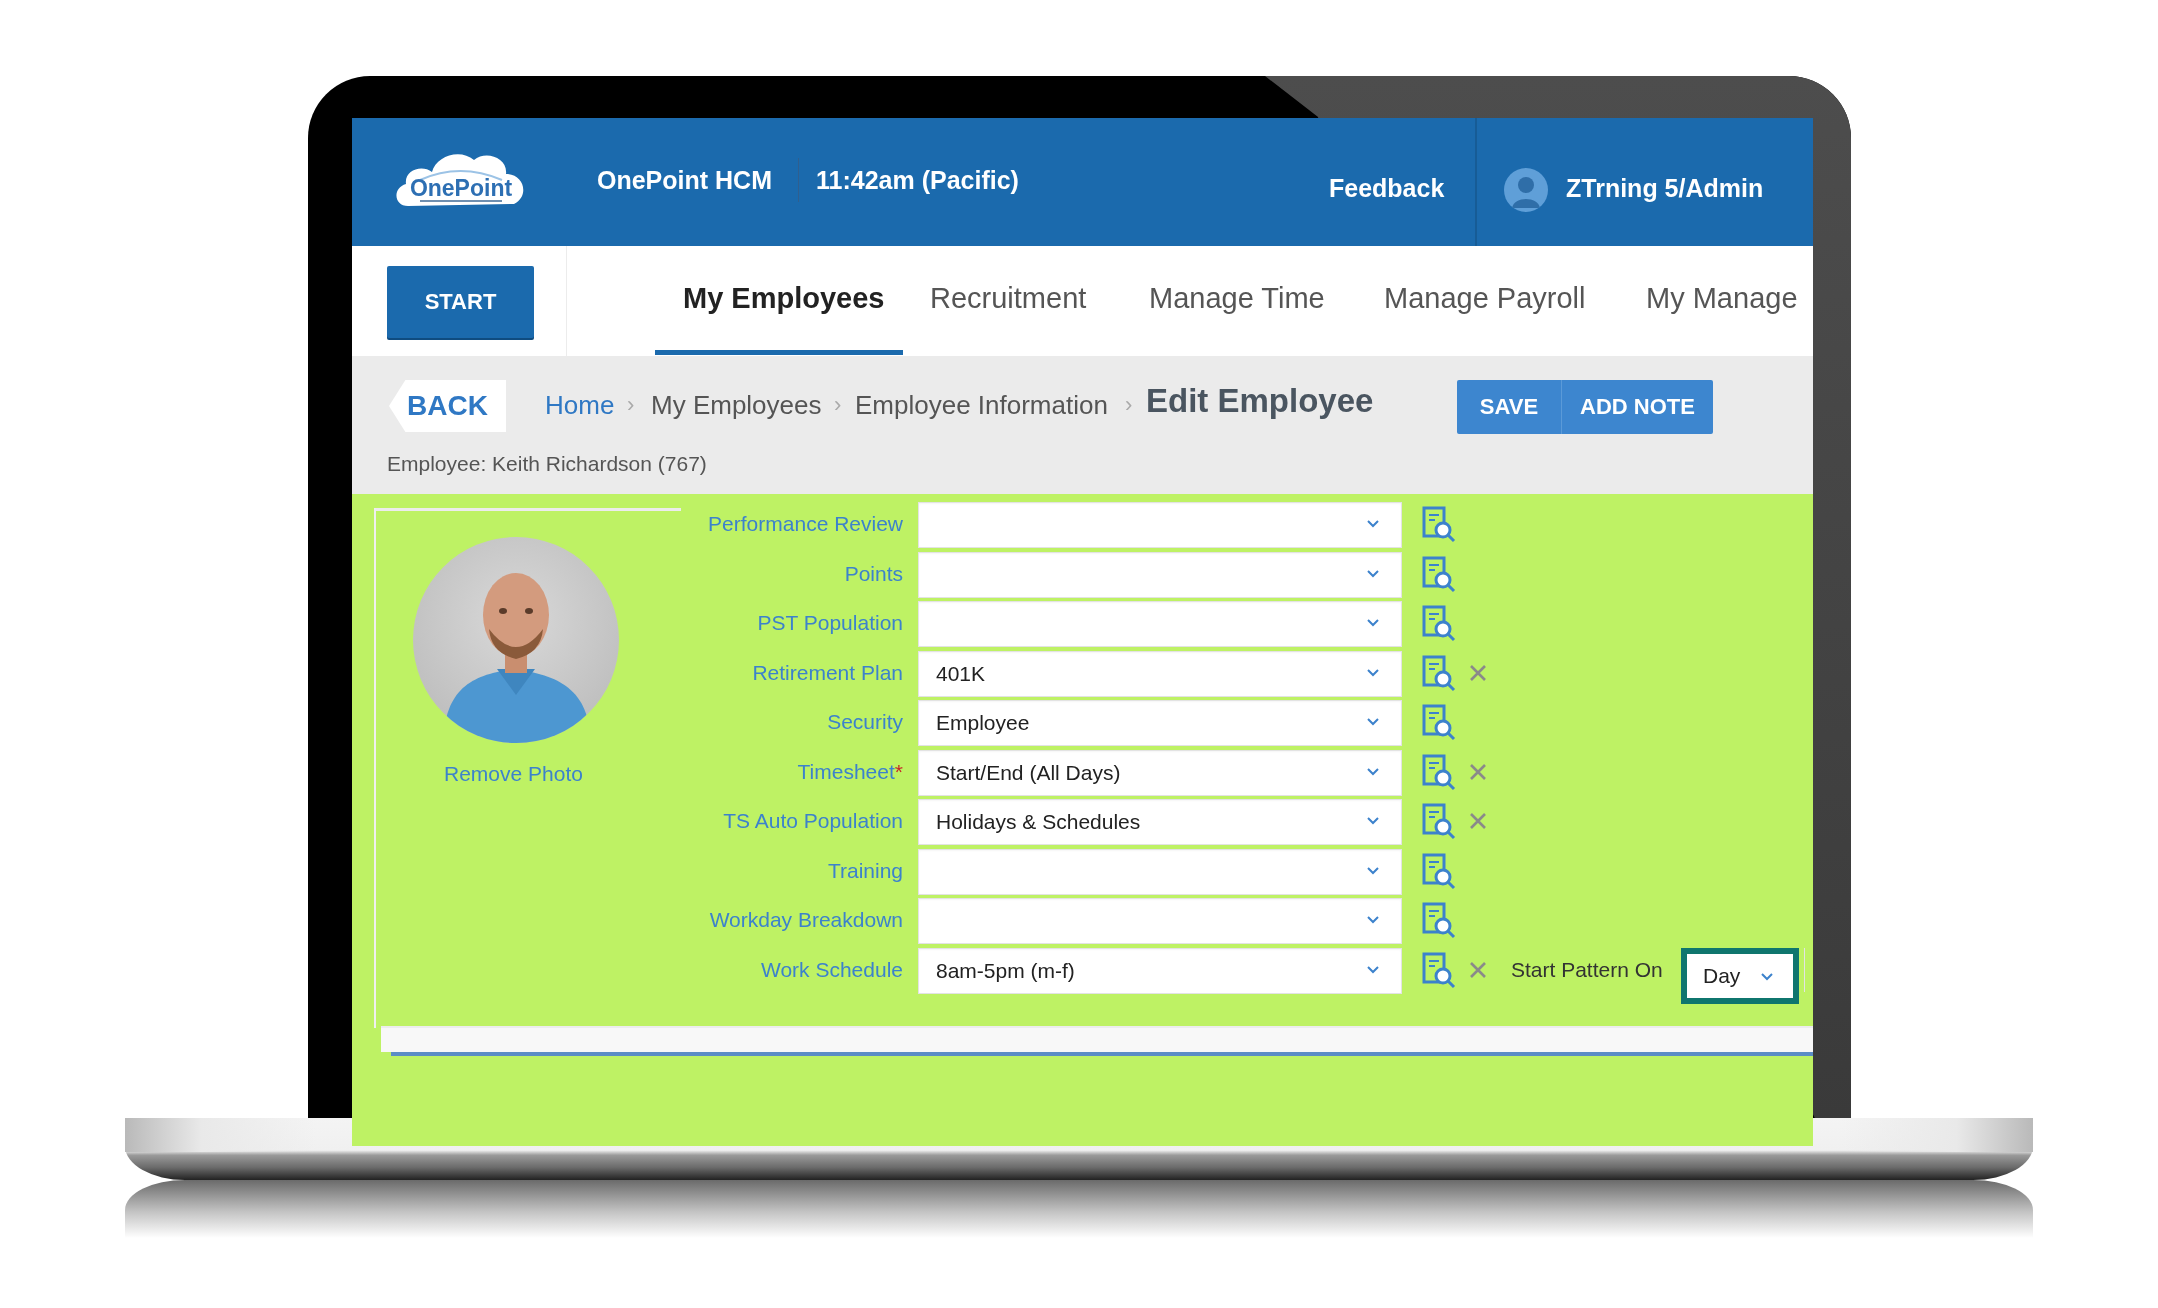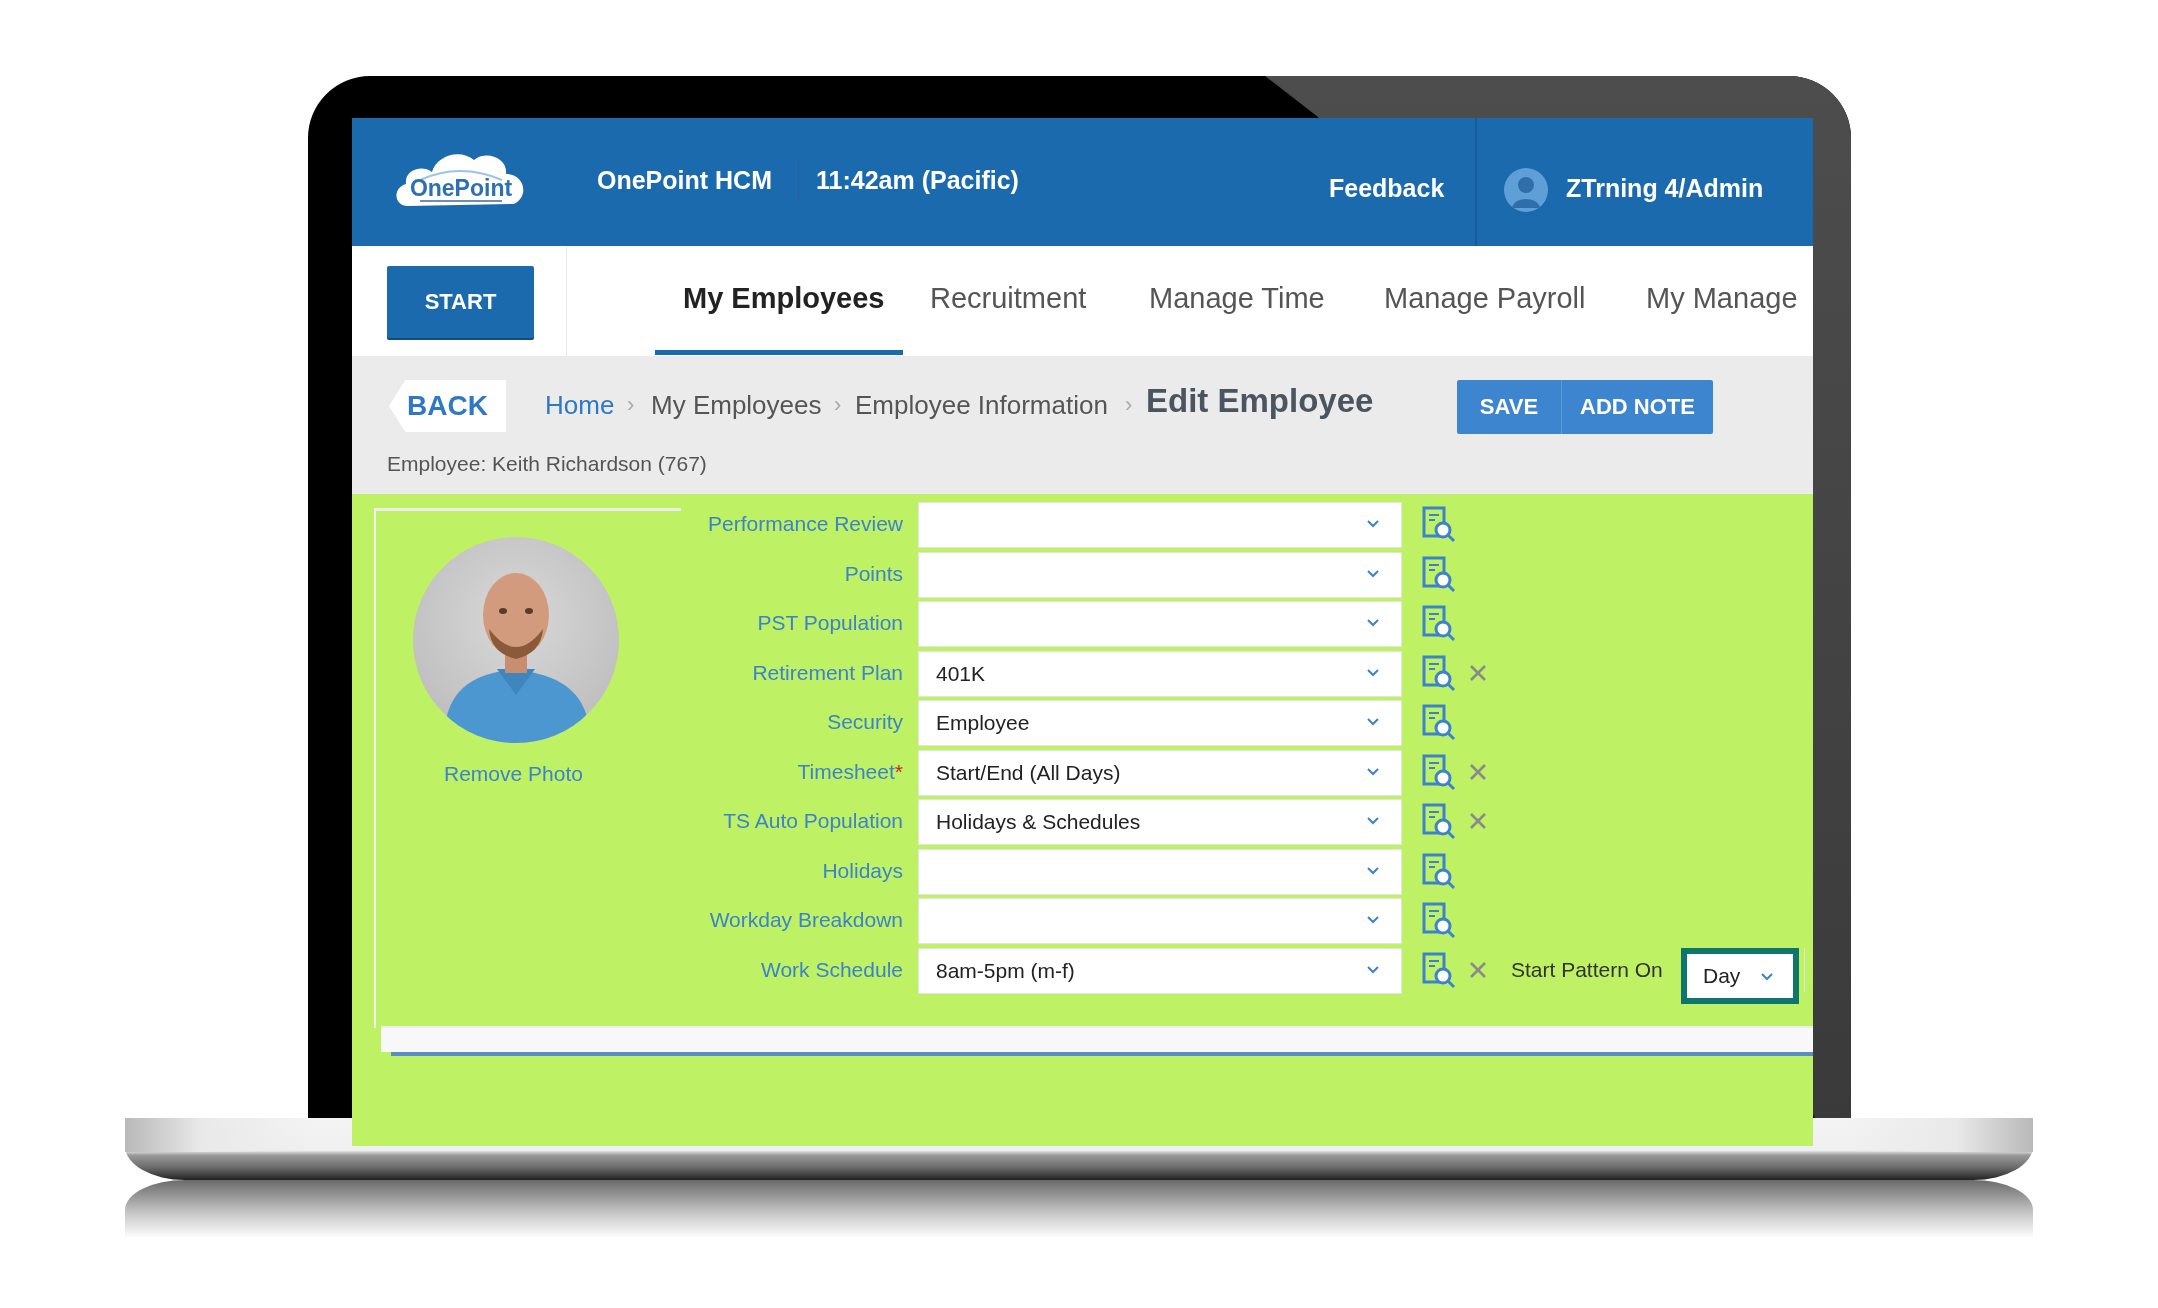--- a/index.html
+++ b/index.html
@@ -93,21 +93,21 @@
     <div id="hdr-div1" class="abs"></div>
     <div class="abs hdr-text" style="left:464px;">11:42am (Pacific)</div>
     <div class="abs hdr-text" style="left:977px; top:56px;">Feedback</div>
     <div id="hdr-div2" class="abs"></div>
     <div id="avatar" class="abs">
       <svg width="44" height="44" viewBox="0 0 44 44">
         <circle cx="22" cy="17" r="8" fill="#2f6ea8"></circle>
         <path d="M8 40 C10 28 34 28 36 40 Z" fill="#2f6ea8"></path>
       </svg>
     </div>
-    <div class="abs hdr-text" style="left:1214px; top:56px;">ZTrning 4/Admin</div>
+    <div class="abs hdr-text" style="left:1214px; top:56px;">ZTrning 5/Admin</div>
   </div>
 
   <div id="navbar" class="abs">
     <div id="start-btn" class="abs">START</div>
     <div id="nav-sep" class="abs"></div>
     <div class="abs tab active" style="left:331px;">My Employees</div>
     <div class="abs tab" style="left:578px;">Recruitment</div>
     <div class="abs tab" style="left:797px;">Manage Time</div>
     <div class="abs tab" style="left:1032px;">Manage Payroll</div>
     <div class="abs tab" style="left:1294px;">My Manage</div>
@@ -261,21 +261,21 @@
       <line x1="8" y1="9" x2="18" y2="9" stroke="#3c82cc" stroke-width="2"></line>
       <line x1="8" y1="14" x2="14" y2="14" stroke="#3c82cc" stroke-width="2"></line>
       <circle cx="22" cy="24" r="7" fill="#fff" stroke="#3c82cc" stroke-width="3"></circle>
       <line x1="27" y1="29" x2="33" y2="35" stroke="#3c82cc" stroke-width="3"></line>
     </svg>
   <svg class="abs xicon" viewBox="0 0 24 24">
           <path d="M5 5 L19 19 M19 5 L5 19" stroke="#8a8a8a" stroke-width="2.6"></path>
         </svg>
       </div>
       <div class="abs row" style="top: 730.5px;">
-    <div class="abs flabel"><span>Holidays</span><span class="req"></span></div>
+    <div class="abs flabel"><span>Training</span><span class="req"></span></div>
     <div class="abs fselect">
       <div class="abs fvalue"></div>
       <svg class="abs fchev" viewBox="0 0 16 16">
             <path d="M3 6 L8 11 L13 6" stroke="#3c82cc" stroke-width="2" fill="none"></path>
           </svg>
     </div>
     <svg class="abs licon" viewBox="0 0 36 38">
       <rect x="3" y="2" width="20" height="28" fill="none" stroke="#3c82cc" stroke-width="3"></rect>
       <line x1="8" y1="9" x2="18" y2="9" stroke="#3c82cc" stroke-width="2"></line>
       <line x1="8" y1="14" x2="14" y2="14" stroke="#3c82cc" stroke-width="2"></line>

